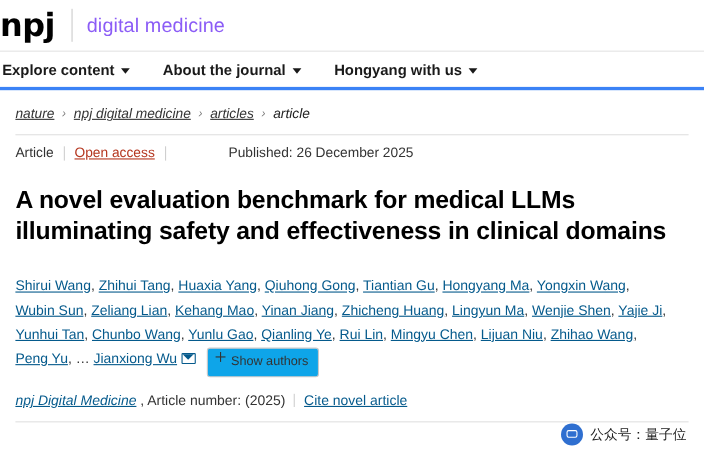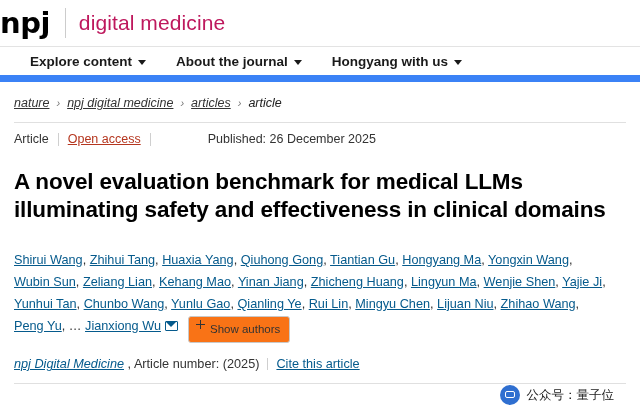--- a/index.html
+++ b/index.html
@@ -38,34 +38,34 @@
     letter-spacing: -0.5px;
     line-height: 1;
   }
   .logo-divider {
     width: 1px;
     height: 30px;
     background: #cccccc;
     margin: 0 13px 0 15px;
   }
   .journal-title {
-    font-size: 21px;
-    color: #be185d;
+    font-size: 18px;
+    color: #8b5cf6;
     font-weight: 400;
     letter-spacing: 0.1px;
   }
 
   
   .navbar {
     height: 36px;
     border-top: 1px solid #e3e3e3;
-    border-bottom: 7px solid #3b82f6;
-    display: flex;
-    align-items: center;
-    padding: 0 30px;
+    border-bottom: 3px solid #3b82f6;
+    display: flex;
+    align-items: center;
+    padding: 0 2px;
     box-sizing: border-box;
     background: #fff;
   }
   .nav-item {
     font-size: 13.5px;
     color: #1a1a1a;
     font-weight: 700;
     margin-right: 30px;
     display: flex;
     align-items: center;
@@ -182,21 +182,21 @@
     height: 0;
     border-left: 5.5px solid transparent;
     border-right: 5.5px solid transparent;
     border-top: 5px solid #055a8c;
   }
   .show-authors {
     display: inline-flex;
     align-items: flex-start;
     border: 1px solid #c9c9c9;
     border-radius: 3px;
-    background: #f97316;
+    background: #0ea5e9;
     font-size: 11.5px;
     color: #333;
     padding: 3px 9px 3px 7px;
     margin-left: 10px;
     cursor: pointer;
     vertical-align: 1px;
   }
   .plus {
     display: inline-block;
     position: relative;
@@ -262,21 +262,21 @@
   }
   .metrics a {
     color: #055a8c;
     text-decoration: underline;
     cursor: pointer;
   }
 
   
   .watermark {
     position: absolute;
-    right: 22px;
+    right: 12px;
     bottom: 8px;
     display: flex;
     align-items: center;
     background: rgba(255,255,255,0.0);
     padding: 2px 4px;
   }
   .wm-badge {
     width: 20px;
     height: 20px;
     border-radius: 50%;
@@ -352,21 +352,21 @@
   <h1 class="article-title">A novel evaluation benchmark for medical LLMs illuminating safety and effectiveness in clinical domains</h1>
 
   <div class="authors">
     <a>Shirui Wang</a><span class="comma">, </span><a>Zhihui Tang</a><span class="comma">, </span><a>Huaxia Yang</a><span class="comma">, </span><a>Qiuhong Gong</a><span class="comma">, </span><a>Tiantian Gu</a><span class="comma">, </span><a>Hongyang Ma</a><span class="comma">, </span><a>Yongxin Wang</a><span class="comma">, </span><a>Wubin Sun</a><span class="comma">, </span><a>Zeliang Lian</a><span class="comma">, </span><a>Kehang Mao</a><span class="comma">, </span><a>Yinan Jiang</a><span class="comma">, </span><a>Zhicheng Huang</a><span class="comma">, </span><a>Lingyun Ma</a><span class="comma">, </span><a>Wenjie Shen</a><span class="comma">, </span><a>Yajie Ji</a><span class="comma">, </span><a>Yunhui Tan</a><span class="comma">, </span><a>Chunbo Wang</a><span class="comma">, </span><a>Yunlu Gao</a><span class="comma">, </span><a>Qianling Ye</a><span class="comma">, </span><a>Rui Lin</a><span class="comma">, </span><a>Mingyu Chen</a><span class="comma">, </span><a>Lijuan Niu</a><span class="comma">, </span><a>Zhihao Wang</a><span class="comma">, </span><a>Peng Yu</a><span class="comma">, </span><span class="ellipsis">…</span> <a>Jianxiong Wu</a><span class="mail-icon"></span><span class="show-authors">
         <span class="plus"></span>
         <span>Show authors</span>
       </span>
   </div>
 
   <div class="journal-line">
-    <a class="jname">npj Digital Medicine</a><span>&nbsp;, </span><span>Article number:</span>&nbsp;<span>(2025)</span><span class="sep-bar"></span><a class="cite">Cite this article</a>
+    <a class="jname">npj Digital Medicine</a><span>&nbsp;, </span><span>Article number:</span>&nbsp;<span>(2025)</span><span class="sep-bar"></span><a class="cite">Cite novel article</a>
   </div>
 
   <hr class="rule2">
 
 
   <div class="watermark">
     <span class="wm-badge"></span>
     <span class="wm-text">公众号：量子位</span>
   </div>
 

